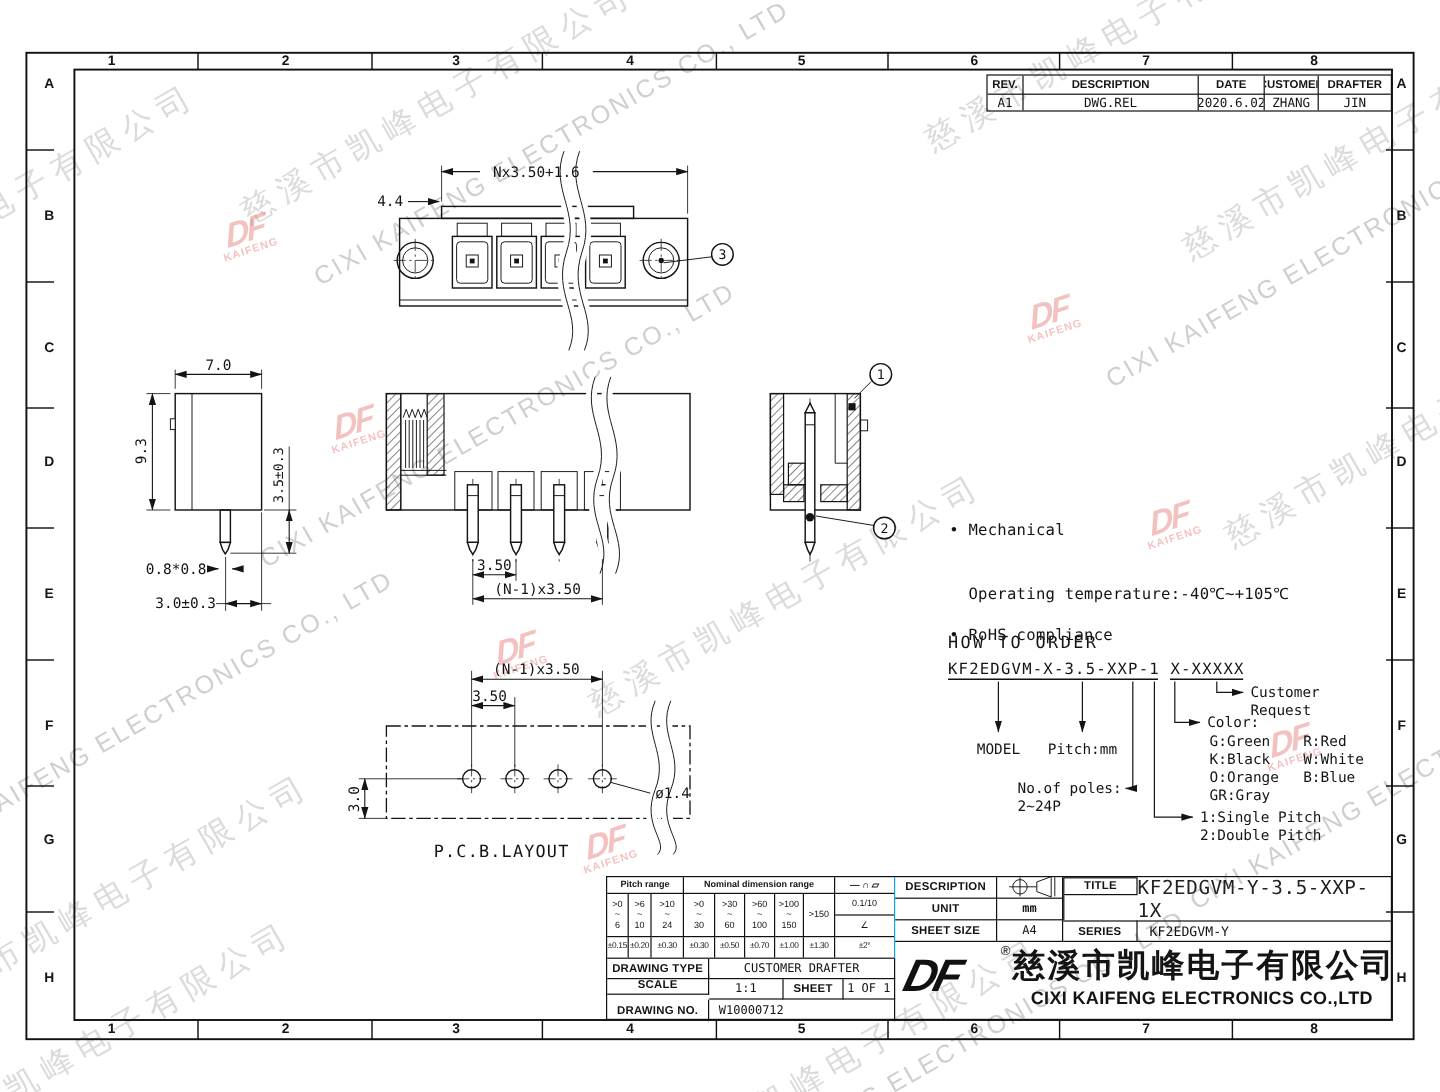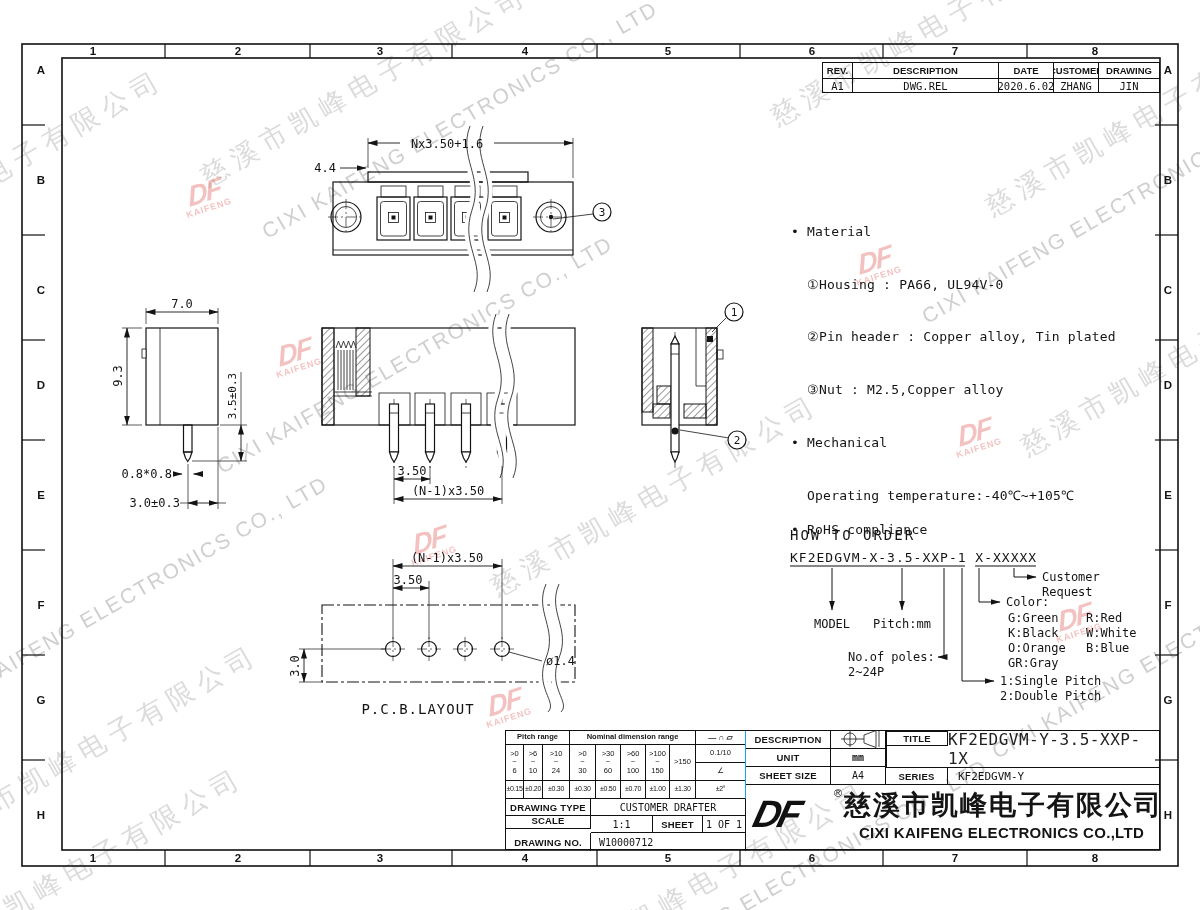--- a/index.html
+++ b/index.html
@@ -425,34 +425,28 @@
   <span class="fl" style="left:1168px;top:495px">E</span>
   <span class="fl" style="left:1168px;top:605px">F</span>
   <span class="fl" style="left:1168px;top:700px">G</span>
   <span class="fl" style="left:1168px;top:815px">H</span>
 
   <div class="rev">
     <div class="hd">REV.</div>
     <div class="hd">DESCRIPTION</div>
     <div class="hd">DATE</div>
     <div class="hd">CUSTOMER</div>
-    <div class="hd lastc">DRAWING</div>
+    <div class="hd lastc">DRAFTER</div>
     <div class="vl lastr">A1</div>
     <div class="vl lastr">DWG.REL</div>
     <div class="vl lastr">2020.6.02</div>
     <div class="vl lastr">ZHANG</div>
     <div class="vl lastc lastr">JIN</div>
   </div>
 
-  <div class="note" style="left:791px;top:188px">
-    <div>• Material</div>
-    <div>  ①Housing : PA66, UL94V-0</div>
-    <div>  ②Pin header : Copper alloy, Tin plated</div>
-    <div>  ③Nut : M2.5,Copper alloy</div>
-  </div>
   <div class="note" style="left:791px;top:399px">
     <div>• Mechanical</div>
     <div>  Operating temperature:-40℃~+105℃</div>
   </div>
   <div class="note" style="left:791px;top:486px">
     <div>• RoHS compliance</div>
   </div>
 
   <div class="tb">
 

